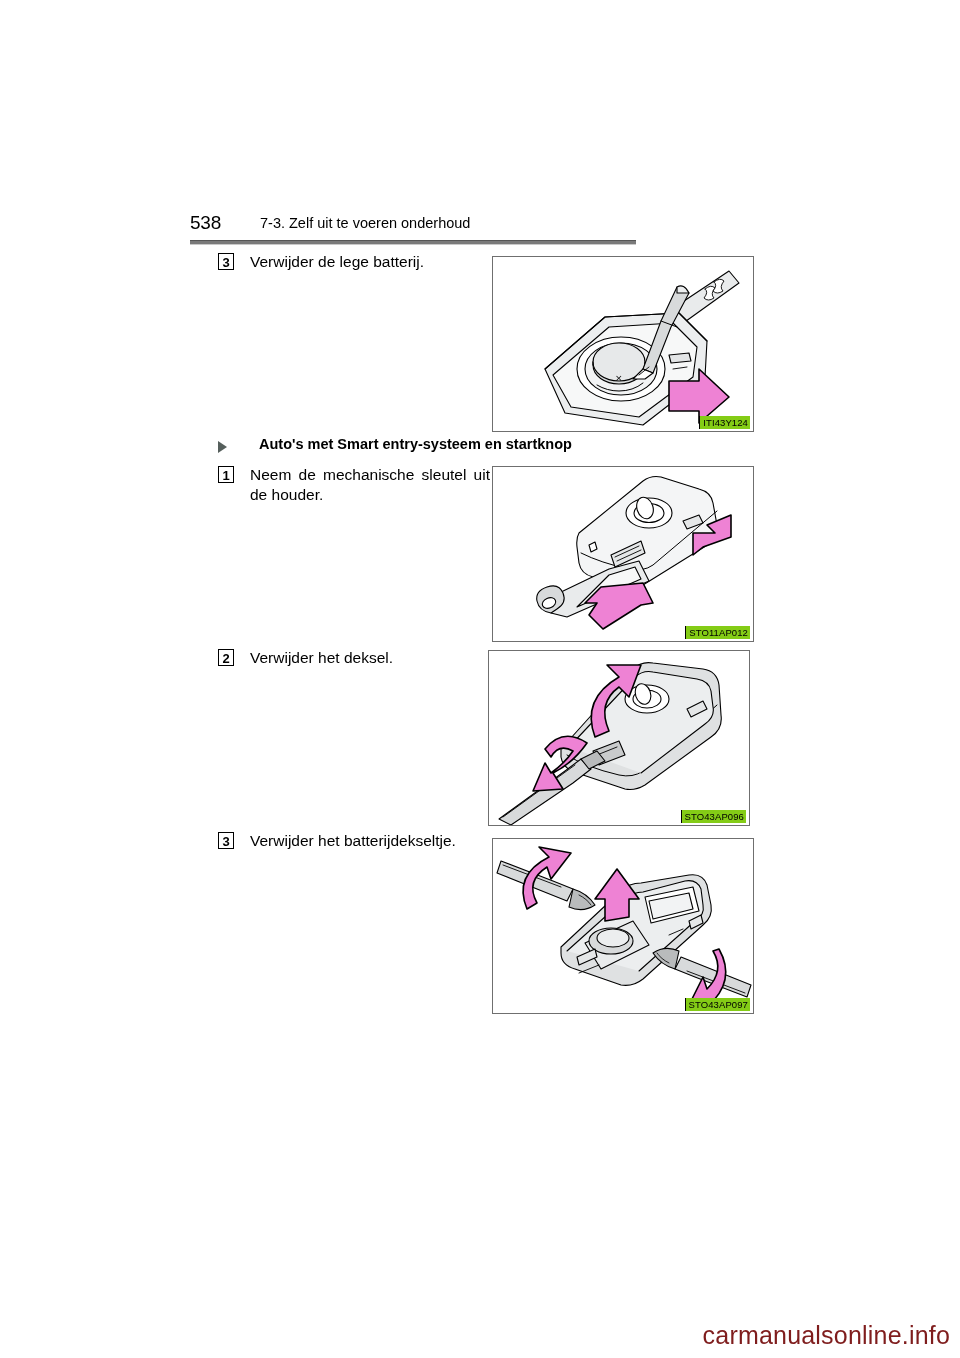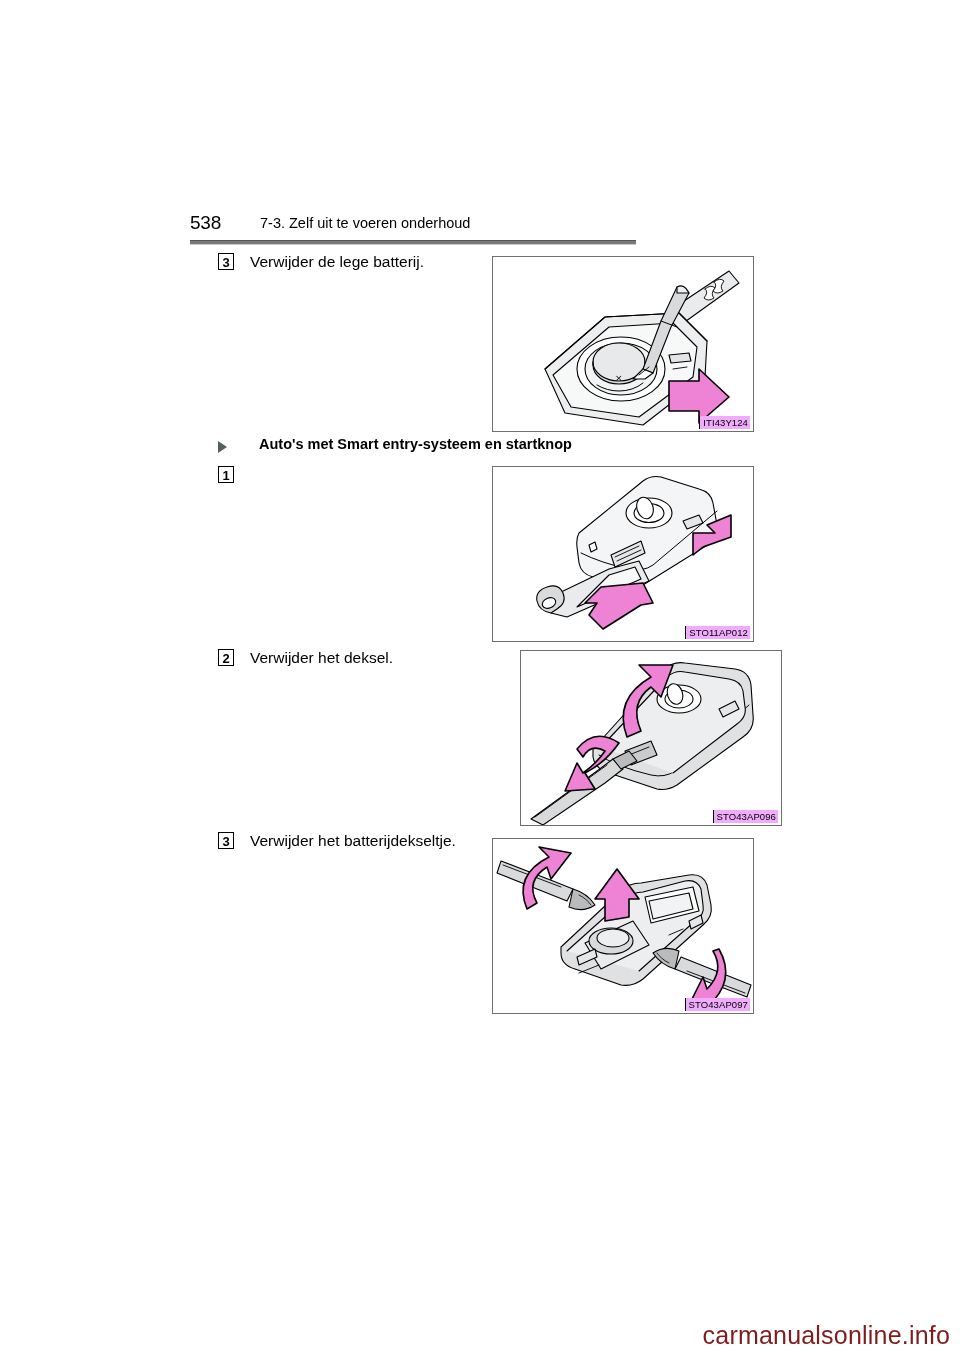--- a/index.html
+++ b/index.html
@@ -135,21 +135,21 @@
   }
   .figure svg { display: block; }
   .fig-code {
     position: absolute;
     right: 3px;
     bottom: 2px;
     font-size: 9.5px;
     font-family: "Liberation Sans", sans-serif;
     letter-spacing: 0.1px;
     color: #000;
-    background: #f0abfc;
+    background: #84cc16;
     padding: 0 2px 0 3px;
     border-left: 1px solid #000;
     line-height: 13px;
   }
 
   
   #watermark {
     position: absolute;
     right: 10px;
     bottom: 8px;
@@ -214,20 +214,21 @@
 </div>
 
 <div id="subsection">
   <span class="tri"></span>
   <span class="label">Auto's met Smart entry-systeem en startknop</span>
 </div>
 
 <div class="step" style="left:218px; top:465px;">
   <div class="step-head">
     <div class="step-num">1</div>
+    <div class="step-title">Neem de mechanische sleutel uit de houder.</div>
   </div>
 </div>
 
 <div class="figure" style="left:492px; top:466px; width:262px; height:176px;">
   <svg width="260" height="174" viewBox="0 0 260 174">
     <g fill="none" stroke="#000" stroke-width="1.1" stroke-linejoin="round" stroke-linecap="round">
 
       <path d="M86 66 L150 14 q8 -6 18 -4 L206 22 q12 3 14 14 L224 58 q2 12 -8 19 L150 118 q-8 6 -18 4 L100 110 q-12 -3 -14 -14 L84 80 q-1 -9 2 -14 Z" fill="#f4f5f6"></path>
       <path d="M88 86 q20 10 48 16 q14 3 24 -4 L224 44" fill="none" stroke-width="1"></path>
 
@@ -254,21 +255,21 @@
   <div class="fig-code">STO11AP012</div>
 </div>
 
 <div class="step" style="left:218px; top:648px;">
   <div class="step-head">
     <div class="step-num">2</div>
     <div class="step-title">Verwijder het deksel.</div>
   </div>
 </div>
 
-<div class="figure" style="left:520px; top:650px; width:262px; height:176px;">
+<div class="figure" style="left:488px; top:650px; width:262px; height:176px;">
   <svg width="260" height="174" viewBox="0 0 260 174">
     <g fill="none" stroke="#000" stroke-width="1.1" stroke-linejoin="round" stroke-linecap="round">
 
       <path d="M72 98 L144 18 q8 -8 20 -6 L214 18 q14 2 16 16 L232 64 q2 14 -10 22 L156 134 q-10 6 -20 4 L88 122 q-14 -4 -16 -16 Z" fill="#dfe1e2"></path>
       <path d="M78 104 q18 12 52 20 q14 3 24 -4 L228 54" fill="none" stroke-width="1"></path>
       <path d="M80 96 L146 26 q8 -7 18 -5 L208 28 q12 2 14 12 L224 56 q2 10 -8 17 L152 122" fill="#eceeef"></path>
 
       <ellipse cx="158" cy="48" rx="22" ry="14" fill="#ffffff"></ellipse>
       <ellipse cx="158" cy="48" rx="14" ry="9" fill="#ffffff"></ellipse>
       <ellipse cx="154" cy="43" rx="7.5" ry="10.5" fill="#ffffff" transform="rotate(-18 154 43)"></ellipse>

